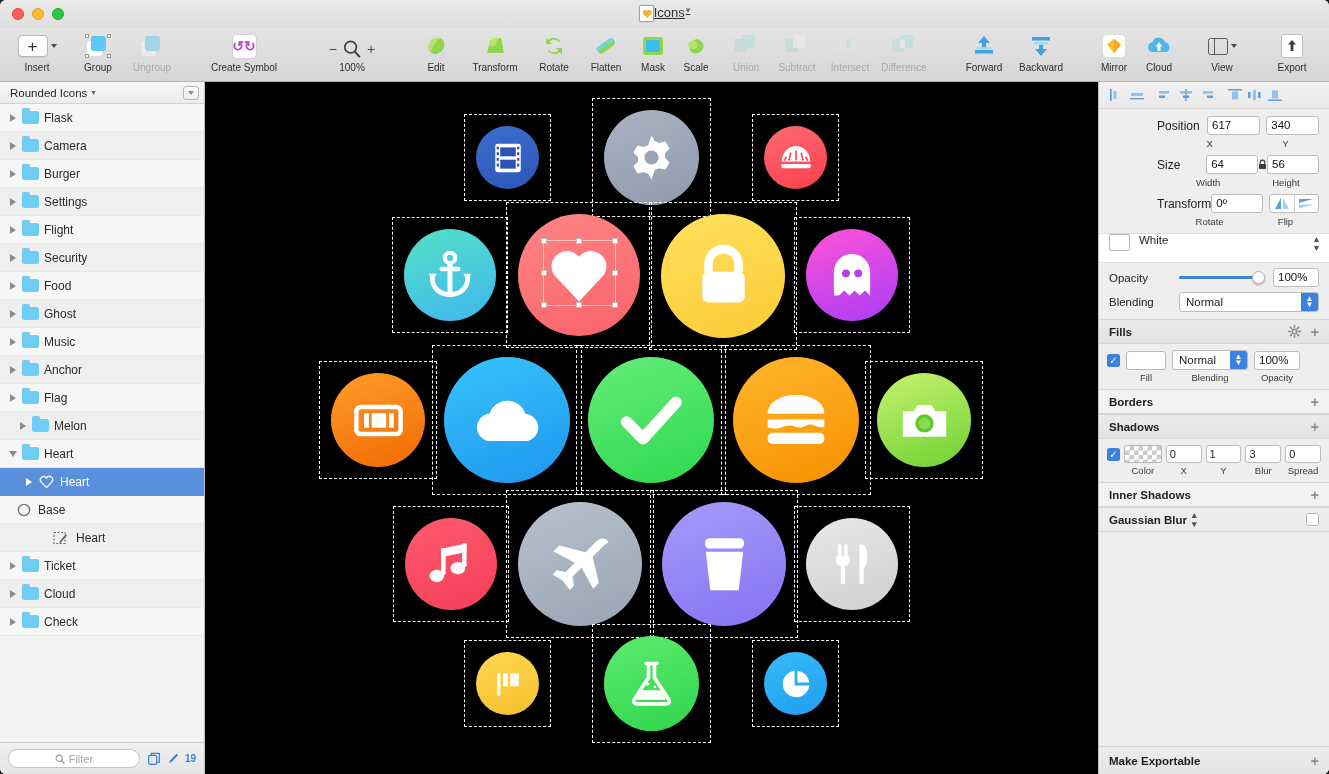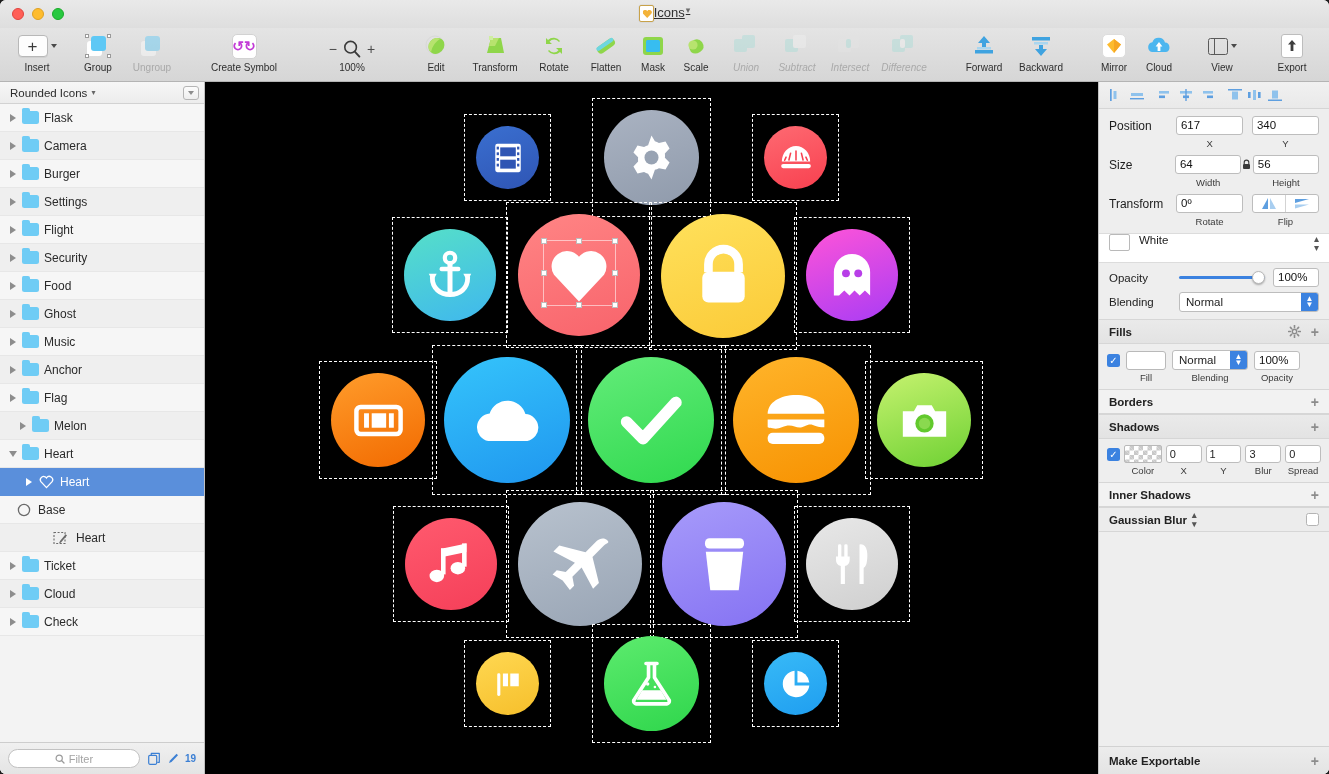--- a/index.html
+++ b/index.html
@@ -193,21 +193,21 @@
   .align-bar {
     height: 27px; display: flex; align-items: center; gap: 0;
     padding: 0 8px; border-bottom: 1px solid #d5d5d5;
     background: linear-gradient(#f1f1f1,#e9e9e9);
   }
   .align-btn { width: 20px; height: 20px; display: flex; align-items: center; justify-content: center; }
   .align-sep { width: 9px; }
 
   .sec { padding: 7px 10px 6px 10px; }
   .frow { display: flex; align-items: center; margin-bottom: 3px; }
-  .flabel { width: 68px; font-size: 12px; color: #1d1d1d; }
+  .flabel { width: 68px; font-size: 12px; color: #1d1d1d; margin-left: 48px; }
   .inp {
     background: #fff; border: 1px solid #bdbdbd; border-radius: 3px;
     height: 19px; line-height: 17px; padding: 0 4px; font-size: 11.5px; color: #111;
   }
   .inp.w { width: 68px; }
   .cap-row { display: flex; margin: 0 0 6px 0; }
   .cap { font-size: 9.5px; color: #3a3a3a; text-align: center; }
   .lock { width: 12px; display: flex; align-items: center; justify-content: center; }
 
   .flipbtns { display: flex; width: 68px; height: 19px; border: 1px solid #bdbdbd; border-radius: 3px; overflow: hidden; background: #fff; }
@@ -405,21 +405,21 @@
         <div class="tbicon">
           <svg width="24" height="24" viewBox="0 0 24 24">
             <path d="M7 18 Q3 12 8 7 Q14 3 18 8 Q22 14 16 18 Q11 21 7 18Z" fill="#8fd64a"></path>
             <circle cx="9" cy="11" r="4.6" fill="#b7e36e"></circle>
           </svg>
         </div>
         <div class="tblabel">Scale</div>
       </div>
     </div>
 
-    <div class="tbgroup" style="left:724px;font-style:italic;">
+    <div class="tbgroup" style="left:724px;">
       <div class="tbitem dim" style="width:44px">
         <div class="tbicon">
           <div class="boolsq">
             <i style="left:0;top:4px;background:#a9dcd7"></i>
             <i style="left:8px;top:0px;background:#a9dcd7"></i>
           </div>
         </div>
         <div class="tblabel">Union</div>
       </div>
       <div class="tbitem dim" style="width:52px;margin-left:3px">

